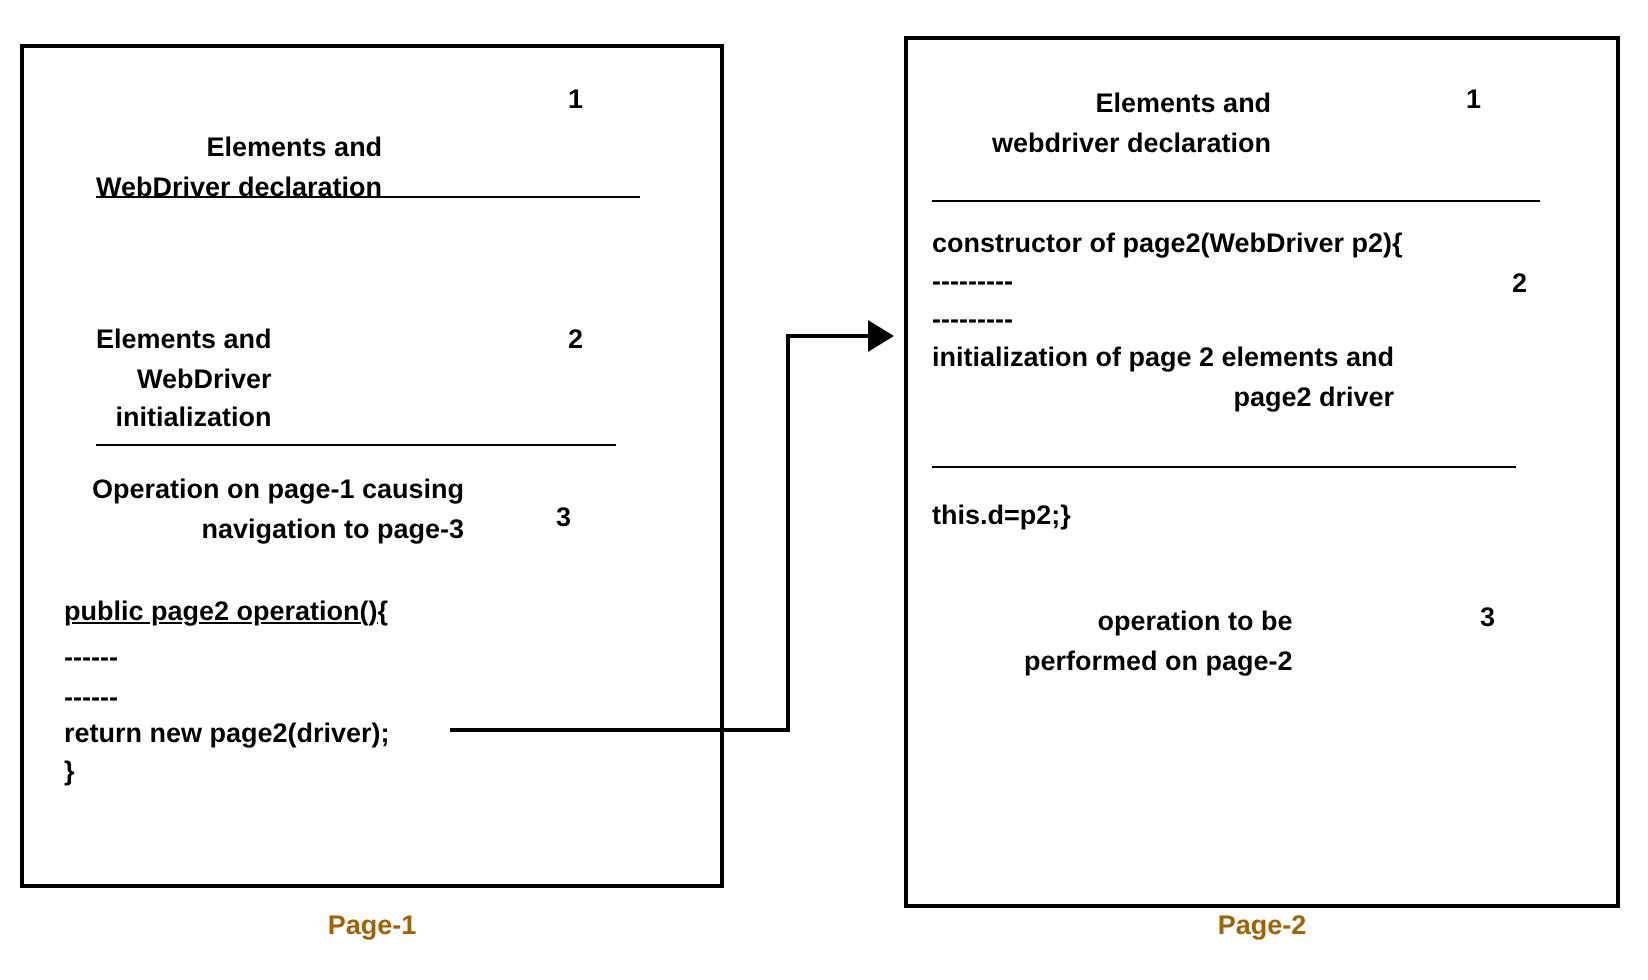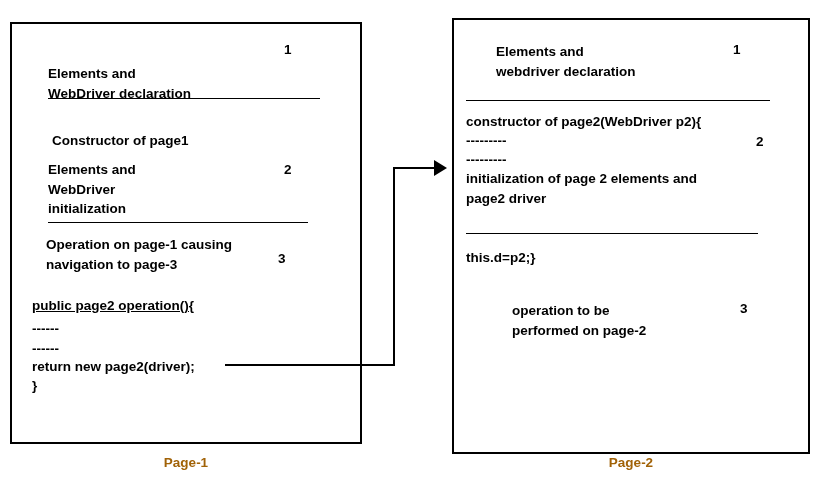--- a/index.html
+++ b/index.html
@@ -33,20 +33,21 @@
     width: 358px;
     height: 436px;
   }
   .txt {
     position: absolute;
     font-weight: bold;
     font-size: 13.5px;
     color: #000000;
     line-height: 1.45;
     white-space: pre;
+    text-align: right;
   }
   .num {
     position: absolute;
     font-weight: bold;
     font-size: 13.5px;
     color: #000000;
   }
   .rule {
     position: absolute;
     height: 0;
@@ -78,21 +79,20 @@
 
 <div id="root">
 
   <div class="box" id="page1-box"></div>
 
   <div class="txt" style="left:48px; top:64px;">Elements and
 WebDriver declaration</div>
   <div class="num" style="left:284px; top:42px;">1</div>
   <div class="rule" style="left:48px; top:98px; width:272px;"></div>
 
-  <div class="txt" style="left:52px; top:131px;">Constructor of page1</div>
 
   <div class="txt" style="left:48px; top:160px;">Elements and
 WebDriver
 initialization</div>
   <div class="num" style="left:284px; top:162px;">2</div>
   <div class="rule" style="left:48px; top:222px; width:260px;"></div>
 
   <div class="txt" style="left:46px; top:235px;">Operation on page-1 causing
 navigation to page-3</div>
   <div class="num" style="left:278px; top:251px;">3</div>

